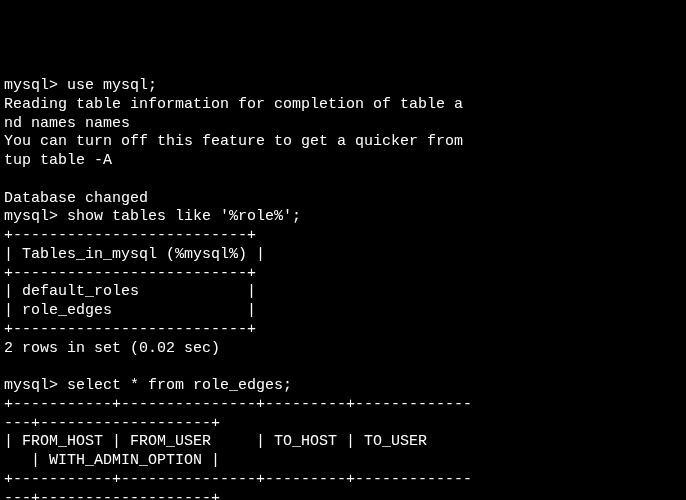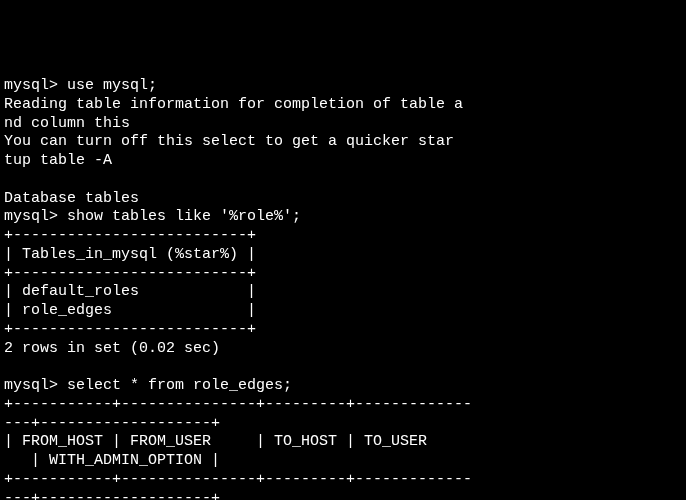--- a/index.html
+++ b/index.html
@@ -18,28 +18,28 @@
   .terminal {
     padding: 2px 4px;
   }
 </style>
 </head>
 <body>
 
 
 <div class="terminal"><span>mysql&gt; use mysql;</span>
 <span>Reading table information for completion of table a</span>
-<span>nd column this</span>
-<span>You can turn off this select to get a quicker star</span>
+<span>nd names names</span>
+<span>You can turn off this feature to get a quicker from</span>
 <span>tup table -A</span>
 <span></span>
-<span>Database tables</span>
+<span>Database changed</span>
 <span>mysql&gt; show tables like '%role%';</span>
 <span>+--------------------------+</span>
-<span>| Tables_in_mysql (%star%) |</span>
+<span>| Tables_in_mysql (%mysql%) |</span>
 <span>+--------------------------+</span>
 <span>| default_roles            |</span>
 <span>| role_edges               |</span>
 <span>+--------------------------+</span>
 <span>2 rows in set (0.02 sec)</span>
 <span></span>
 <span>mysql&gt; select * from role_edges;</span>
 <span>+-----------+---------------+---------+-------------</span>
 <span>---+-------------------+</span>
 <span>| FROM_HOST | FROM_USER     | TO_HOST | TO_USER     </span>

